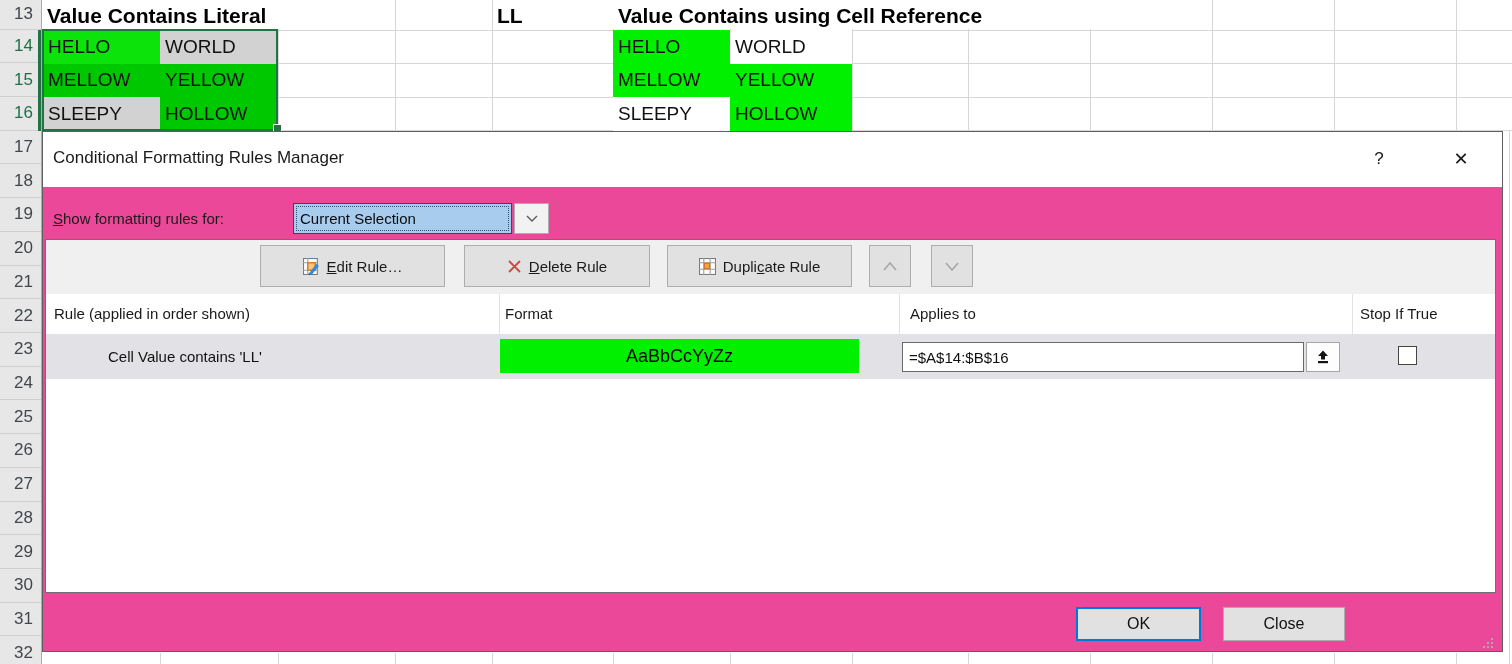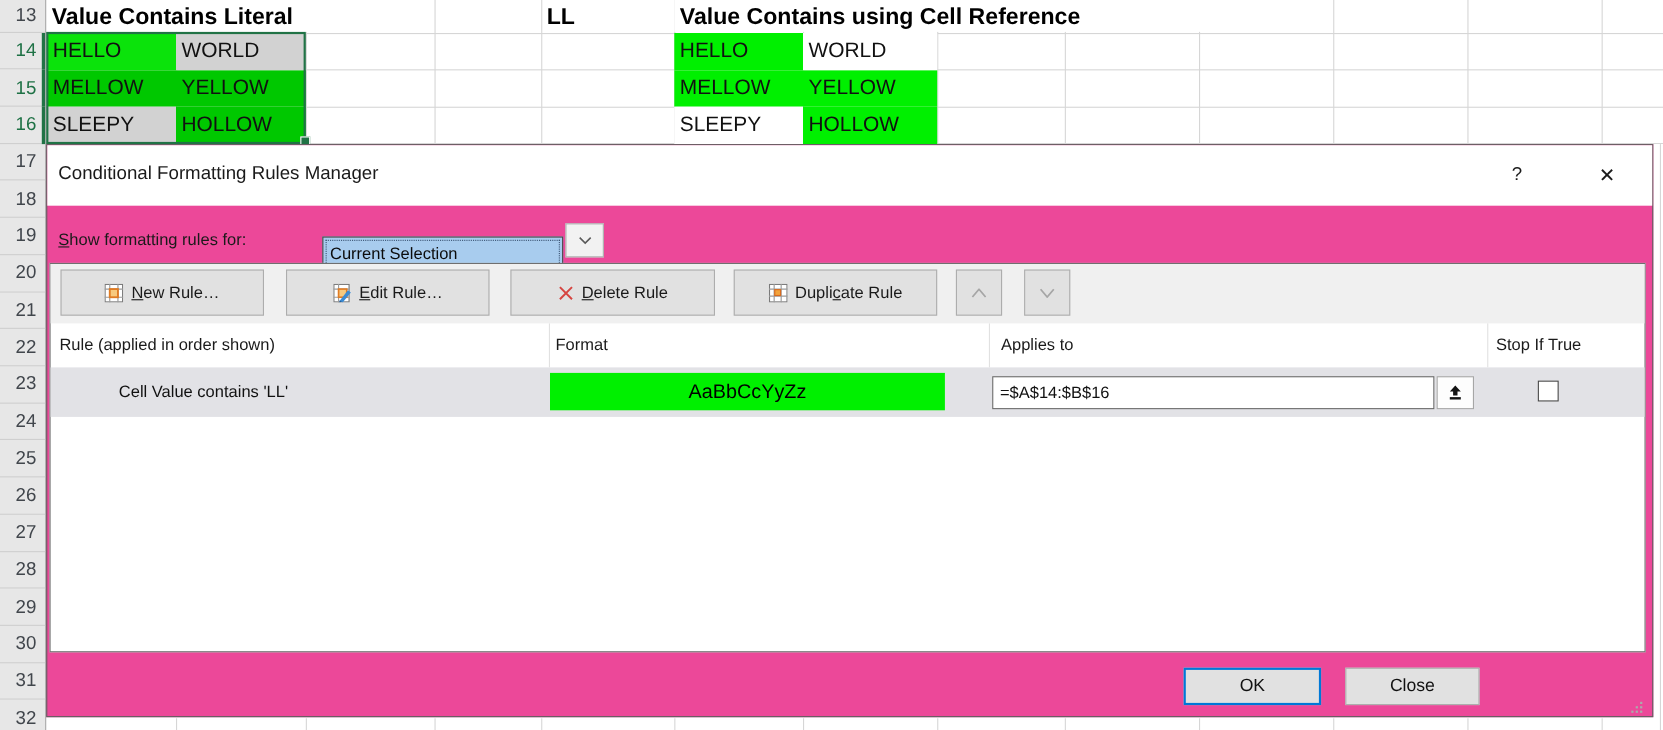--- a/index.html
+++ b/index.html
@@ -145,40 +145,32 @@
   <div id="fill-handle" class="abs" style="background: rgb(33, 115, 70);"></div>
 
   <div id="dialog" class="abs" style="background: #ec4899;">
     <div id="titlebar" class="abs">
       <div id="dlg-title" class="abs">Conditional Formatting Rules Manager</div>
       <div id="help-btn" class="abs">?</div>
       <div id="close-btn" class="abs">✕</div>
     </div>
 
     <div id="show-label" class="abs"><u>S</u><span>how formatting rules for:</span></div>
-    <div id="combo-field" class="abs" style="background: rgb(168, 204, 238); margin-top: 12px;">
+    <div id="combo-field" class="abs" style="background: rgb(168, 204, 238);">
       <span>Current Selection</span>
       <span class="focusdots"></span>
     </div>
     <div id="combo-btn" class="abs">
       <svg width="12" height="8" viewBox="0 0 12 8">
           <path d="M1 1 L6 6 L11 1" stroke="#5A5A5A" stroke-width="1.4" fill="none"></path>
         </svg>
     </div>
 
     <div id="panel" class="abs">
       <div id="btn-strip" class="abs">
-        <div id="btn-new" class="tbtn">
-          <svg width="17" height="17" viewBox="0 0 16 16">
-              <rect x="0.5" y="0.5" width="15" height="15" fill="#fff" stroke="#7A7A7A"></rect>
-              <path d="M0 4.5h16M0 11.5h16M4.5 0v16M11.5 0v16" stroke="#9C9C9C" fill="none"></path>
-              <rect x="4.5" y="4.5" width="7" height="7" fill="#F7C97E" stroke="#E07C24" stroke-width="1.6"></rect>
-            </svg>
-          <span><span></span><u>N</u><span>ew Rule…</span></span>
-        </div>
         <div id="btn-delete" class="tbtn">
           <svg width="15" height="15" viewBox="0 0 15 15">
               <path d="M2 2 L13 13 M13 2 L2 13" stroke="#D64541" stroke-width="1.8" fill="none"></path>
             </svg>
           <span><span></span><u>D</u><span>elete Rule</span></span>
         </div>
         <div id="btn-edit" class="tbtn">
           <svg width="17" height="17" viewBox="0 0 16 16">
               <rect x="0.5" y="0.5" width="13" height="15" fill="#fff" stroke="#7A7A7A"></rect>
               <path d="M0 4.5h14M0 11.5h14M4.5 0v16" stroke="#9C9C9C" fill="none"></path>

